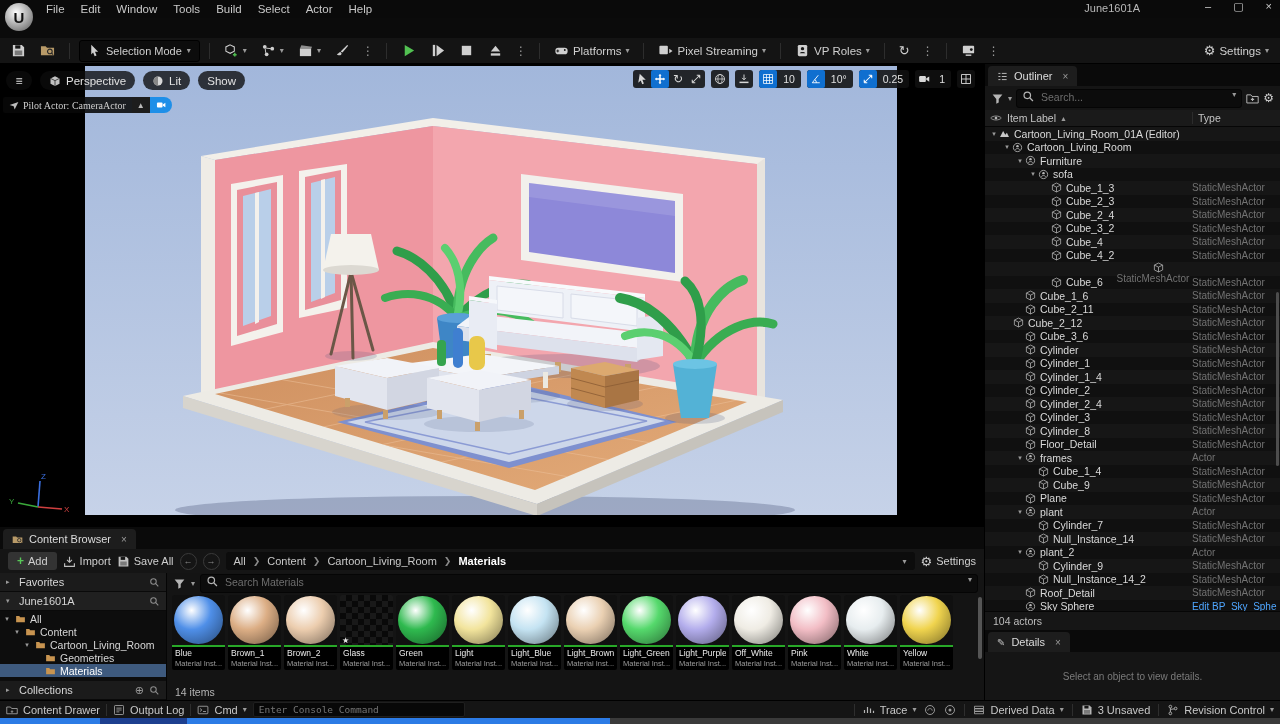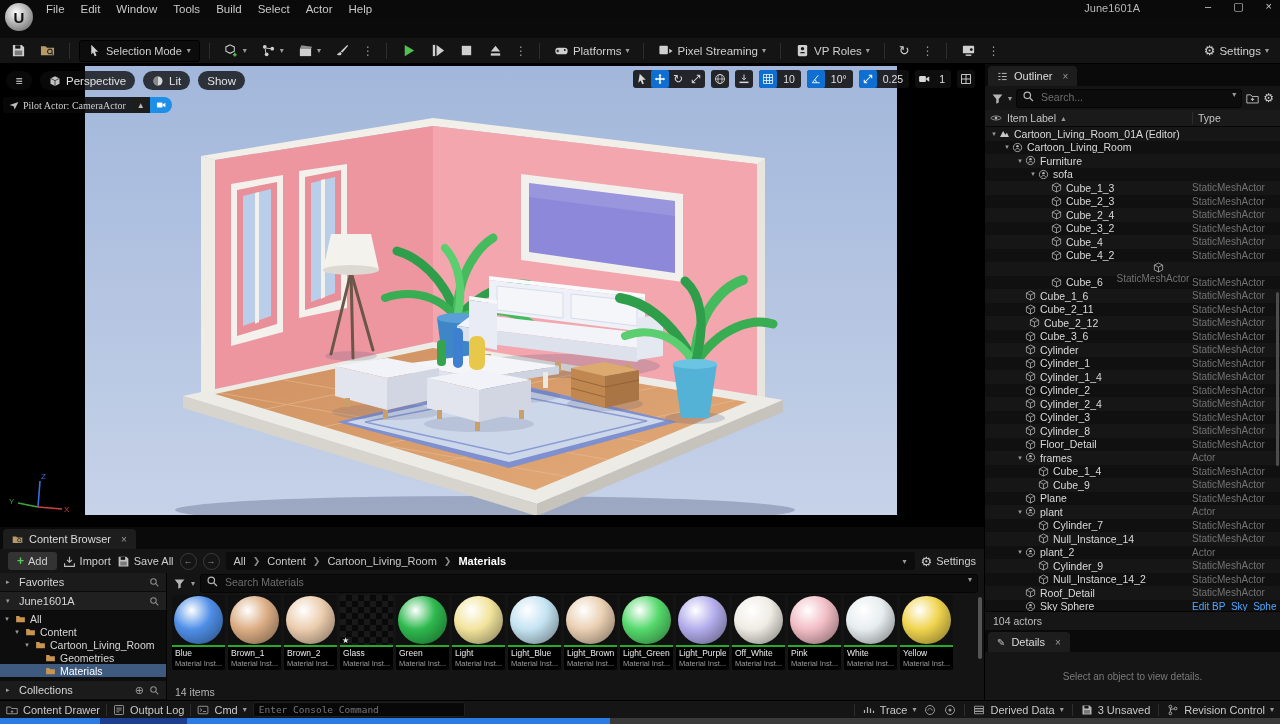--- a/index.html
+++ b/index.html
@@ -834,21 +834,21 @@
           <span class="arr"></span>
           <span class="ic">
             <svg viewBox="0 0 16 16" xmlns="http://www.w3.org/2000/svg">
               <path d="M8 1.5L14 4.5v7L8 14.5 2 11.5v-7z" fill="none" stroke="currentColor" stroke-width="1.1"></path>
               <path d="M2 4.5l6 3 6-3M8 7.5v7" fill="none" stroke="currentColor" stroke-width="1.1"></path>
             </svg>
           </span>
           <span class="lbl">Cube_2_11</span>
           <span class="typ">StaticMeshActor</span>
         </div>
-        <div class="orow" style="padding-left: 34px;">
+        <div class="orow" style="padding-left: 18px;">
           <span class="arr"></span>
           <span class="ic">
             <svg viewBox="0 0 16 16" xmlns="http://www.w3.org/2000/svg">
               <path d="M8 1.5L14 4.5v7L8 14.5 2 11.5v-7z" fill="none" stroke="currentColor" stroke-width="1.1"></path>
               <path d="M2 4.5l6 3 6-3M8 7.5v7" fill="none" stroke="currentColor" stroke-width="1.1"></path>
             </svg>
           </span>
           <span class="lbl">Cube_2_12</span>
           <span class="typ">StaticMeshActor</span>
         </div>

